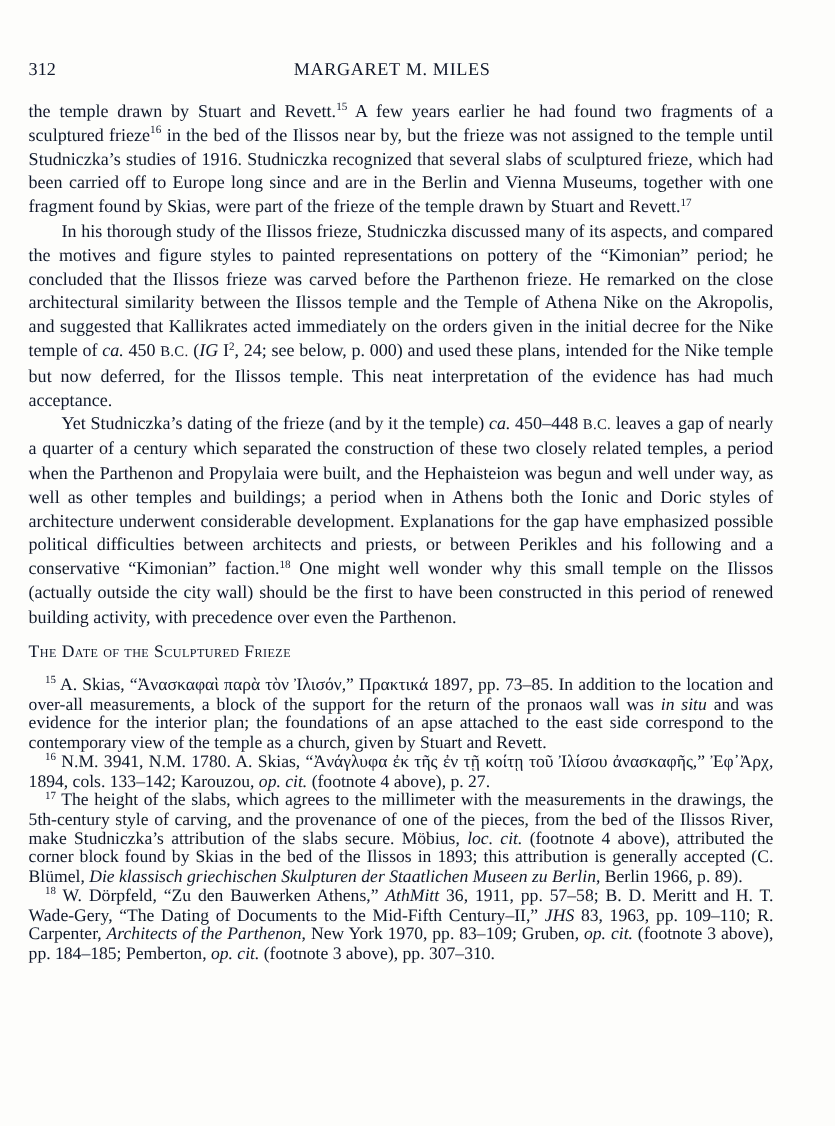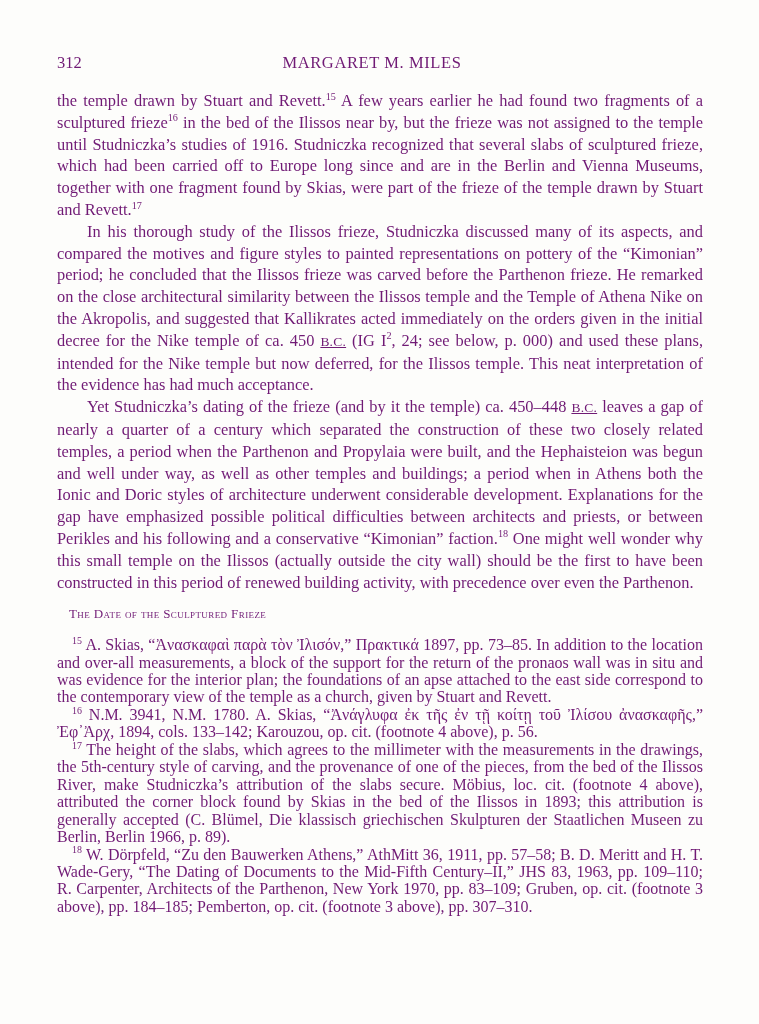--- a/index.html
+++ b/index.html
@@ -10,23 +10,23 @@
   body {
     width: 759px;
     height: 1024px;
     position: relative;
     overflow: hidden;
   }
   .page {
     position: absolute;
     inset: 0;
     box-sizing: border-box;
-    padding: 53px 56px 0 57px;
+    padding: 53px 56px 0 26px;
     font-family: "Liberation Serif", "DejaVu Serif", serif;
-    color: #701a75;
+    color: #0f172a;
   }
   .header {
     position: relative;
     height: 20px;
     margin-bottom: 17px;
     font-size: 16.5px;
   }
   .page-num {
     position: absolute;
     left: 0;
@@ -47,50 +47,49 @@
     text-justify: inter-word;
   }
   .para {
     margin: 0;
     text-indent: 30px;
   }
   .para.noindent {
     text-indent: 0;
   }
   .section-heading {
-    font-size: 13px;
+    font-size: 16px;
     font-weight: normal;
     font-variant: small-caps;
     letter-spacing: 0.4px;
-    margin: 10px 0 1px 12px;
+    margin: 10px 0 1px 0;
     text-align: left;
     text-indent: 0;
   }
   .footnotes {
     margin-top: 11px;
     font-size: 16px;
     line-height: 17.45px;
     text-align: justify;
     text-justify: inter-word;
   }
   .fn {
     margin: 0;
     text-indent: 15px;
   }
-  .it { }
+  .it { font-style: italic; }
   .sup {
     font-size: 0.62em;
     vertical-align: super;
     line-height: 0;
     margin-top: 44px;
   }
   .sc {
     font-size: 0.82em;
     letter-spacing: 0.02em;
-    text-decoration: underline;
   }
 </style>
 </head>
 <body>
 
 <div class="page">
 
   <div class="header">
     <span class="page-num">312</span>
     <span class="running-title">MARGARET M. MILES</span>
@@ -98,18 +97,18 @@
 
   <div class="body-text">
     <p class="para noindent"><span>the temple drawn by Stuart and Revett.</span><span class="sup">15</span><span> A few years earlier he had found two fragments of a sculptured frieze</span><span class="sup">16</span><span> in the bed of the Ilissos near by, but the frieze was not assigned to the temple until Studniczka’s studies of 1916. Studniczka recognized that several slabs of sculptured frieze, which had been carried off to Europe long since and are in the Berlin and Vienna Museums, together with one fragment found by Skias, were part of the frieze of the temple drawn by Stuart and Revett.</span><span class="sup">17</span></p>
     <p class="para"><span>In his thorough study of the Ilissos frieze, Studniczka discussed many of its aspects, and compared the motives and figure styles to painted representations on pottery of the “Kimonian” period; he concluded that the Ilissos frieze was carved before the Parthenon frieze. He remarked on the close architectural similarity between the Ilissos temple and the Temple of Athena Nike on the Akropolis, and suggested that Kallikrates acted immediately on the orders given in the initial decree for the Nike temple of </span><span class="it">ca.</span><span> 450 </span><span class="sc">B.C.</span><span> (</span><span class="it">IG</span><span> I</span><span class="sup">2</span><span>, 24; see below, p. 000) and used these plans, intended for the Nike temple but now deferred, for the Ilissos temple. This neat interpretation of the evidence has had much acceptance.</span></p>
     <p class="para"><span>Yet Studniczka’s dating of the frieze (and by it the temple) </span><span class="it">ca.</span><span> 450–448 </span><span class="sc">B.C.</span><span> leaves a gap of nearly a quarter of a century which separated the construction of these two closely related temples, a period when the Parthenon and Propylaia were built, and the Hephaisteion was begun and well under way, as well as other temples and buildings; a period when in Athens both the Ionic and Doric styles of architecture underwent considerable development. Explanations for the gap have emphasized possible political difficulties between architects and priests, or between Perikles and his following and a conservative “Kimonian” faction.</span><span class="sup">18</span><span> One might well wonder why this small temple on the Ilissos (actually outside the city wall) should be the first to have been constructed in this period of renewed building activity, with precedence over even the Parthenon.</span></p>
     <h2 class="section-heading">The Date of the Sculptured Frieze</h2>
   </div>
 
   <div class="footnotes">
     <p class="fn"><span class="sup">15</span><span> A. Skias, “Ἀνασκαφαὶ παρὰ τὸν Ἰλισόν,” Πρακτικά 1897, pp. 73–85. In addition to the location and over-all measurements, a block of the support for the return of the pronaos wall was </span><span class="it">in situ</span><span> and was evidence for the interior plan; the foundations of an apse attached to the east side correspond to the contemporary view of the temple as a church, given by Stuart and Revett.</span></p>
-    <p class="fn"><span class="sup">16</span><span> N.M. 3941, N.M. 1780. A. Skias, “Ἀνάγλυφα ἐκ τῆς ἐν τῇ κοίτῃ τοῦ Ἰλίσου ἀνασκαφῆς,” Ἐφ᾽Ἀρχ, 1894, cols. 133–142; Karouzou, </span><span class="it">op. cit.</span><span> (footnote 4 above), p. 56.</span></p>
+    <p class="fn"><span class="sup">16</span><span> N.M. 3941, N.M. 1780. A. Skias, “Ἀνάγλυφα ἐκ τῆς ἐν τῇ κοίτῃ τοῦ Ἰλίσου ἀνασκαφῆς,” Ἐφ᾽Ἀρχ, 1894, cols. 133–142; Karouzou, </span><span class="it">op. cit.</span><span> (footnote 4 above), p. 27.</span></p>
     <p class="fn"><span class="sup">17</span><span> The height of the slabs, which agrees to the millimeter with the measurements in the drawings, the 5th-century style of carving, and the provenance of one of the pieces, from the bed of the Ilissos River, make Studniczka’s attribution of the slabs secure. Möbius, </span><span class="it">loc. cit.</span><span> (footnote 4 above), attributed the corner block found by Skias in the bed of the Ilissos in 1893; this attribution is generally accepted (C. Blümel, </span><span class="it">Die klassisch griechischen Skulpturen der Staatlichen Museen zu Berlin</span><span>, Berlin 1966, p. 89).</span></p>
     <p class="fn"><span class="sup">18</span><span> W. Dörpfeld, “Zu den Bauwerken Athens,” </span><span class="it">AthMitt</span><span> 36, 1911, pp. 57–58; B. D. Meritt and H. T. Wade-Gery, “The Dating of Documents to the Mid-Fifth Century–II,” </span><span class="it">JHS</span><span> 83, 1963, pp. 109–110; R. Carpenter, </span><span class="it">Architects of the Parthenon</span><span>, New York 1970, pp. 83–109; Gruben, </span><span class="it">op. cit.</span><span> (footnote 3 above), pp. 184–185; Pemberton, </span><span class="it">op. cit.</span><span> (footnote 3 above), pp. 307–310.</span></p>
   </div>
 
 </div>
 
 </body></html>

